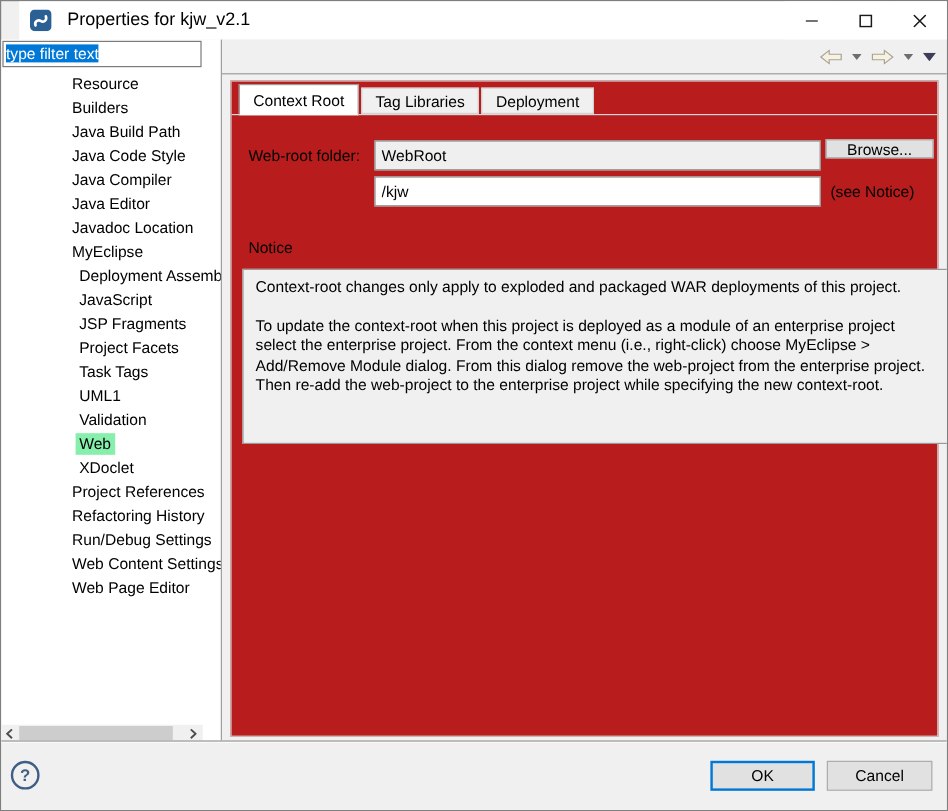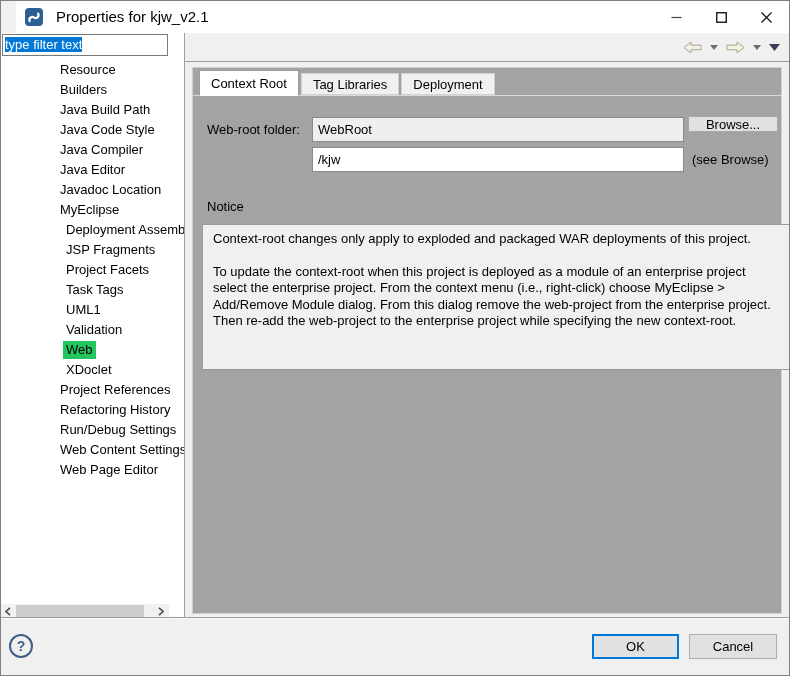--- a/index.html
+++ b/index.html
@@ -23,38 +23,38 @@
   
   .sidebar { position:absolute; left:0; top:0; bottom:0; width:183px; background:#fff; }
   .filter-box { position:absolute; left:1px; top:1px; width:166px; height:22px;
                 background:#fff; border:1px solid #7a7a7a; overflow:hidden;
                 line-height:20px; padding-left:2px; }
   .filter-box .sel { background:#0078d7; color:#fff; }
   .tree { position:absolute; top:27px; left:0; right:0;margin-left:32px; }
   .tree-item { height:20px; line-height:20px; padding-left:24px; white-space:nowrap; overflow:hidden; }
   .tree-item.level-2 { padding-left:30px; }
   .tree-item span { padding:1px 3px 2px 3px; }
-  .tree-item.selected span { background:#22c55e; }
+  .tree-item.selected span { background:#86efac; }
 
   .h-scrollbar { position:absolute; left:0; bottom:1px; width:168px; height:14px; background:#f0f0f0; }
   .h-scrollbar .thumb { position:absolute; left:15px; top:1px; width:128px; height:12px; background:#cdcdcd; }
   .sb-arrow { position:absolute; top:0; width:13px; height:14px; display:flex; align-items:center; justify-content:center; }
   .sb-left { left:0; } .sb-right { right:2px; }
 
   .sash { position:absolute; left:183px; top:0; bottom:0; width:1px; background:#a0a0a0; }
 
   
   .rightpane { position:absolute; left:184px; top:0; right:0; bottom:0; background:#f0f0f0; }
   .nav-strip { position:absolute; top:0; left:0; right:0; height:29px;
                border-bottom:1px solid #9c9c9c; display:flex; align-items:center;
                justify-content:flex-end; padding-right:7px; gap:4px; }
   .nav-btn { background:none; border:none; display:flex; align-items:center; cursor:default; padding:2px; }
 
   .content-panel { position:absolute; left:7px; right:7px; top:34px; bottom:5px;
-                   background:#a3a3a3; border:1px solid #d0d0d0; }
+                   background:#b91c1c; border:1px solid #d0d0d0; }
 
   
   .tab-strip { position:absolute; top:2px; left:0; right:0; height:26px;
                display:flex; align-items:flex-end; padding-left:6px;
                border-bottom:1px solid #d8d8d8; }
   .tab { height:22px; line-height:21px; padding:0 11px; background:#f0f0f0;
          border:1px solid #d2d2d2; margin-right:2px; white-space:nowrap; cursor:default; }
   .tab.active { height:26px; line-height:25px; background:#fff; border:1px solid #9c9c9c;
                 border-bottom:1px solid #fff; margin-bottom:-1px; z-index:2; position:relative; }
 
@@ -127,20 +127,21 @@
 
       <div class="tree-item"><span>Resource</span></div>
           <div class="tree-item"><span>Builders</span></div>
           <div class="tree-item"><span>Java Build Path</span></div>
           <div class="tree-item"><span>Java Code Style</span></div>
           <div class="tree-item"><span>Java Compiler</span></div>
           <div class="tree-item"><span>Java Editor</span></div>
           <div class="tree-item"><span>Javadoc Location</span></div>
           <div class="tree-item"><span>MyEclipse</span></div>
           <div class="tree-item level-2"><span>Deployment Assembl</span></div>
+          <div class="tree-item level-2"><span>JavaScript</span></div>
           <div class="tree-item level-2"><span>JSP Fragments</span></div>
           <div class="tree-item level-2"><span>Project Facets</span></div>
           <div class="tree-item level-2"><span>Task Tags</span></div>
           <div class="tree-item level-2"><span>UML1</span></div>
           <div class="tree-item level-2"><span>Validation</span></div>
           <div class="tree-item level-2 selected"><span>Web</span></div>
           <div class="tree-item level-2"><span>XDoclet</span></div>
           <div class="tree-item"><span>Project References</span></div>
           <div class="tree-item"><span>Refactoring History</span></div>
           <div class="tree-item"><span>Run/Debug Settings</span></div>
@@ -200,21 +201,21 @@
         <div class="tab active"><span>Context Root</span></div>
             <div class="tab"><span>Tag Libraries</span></div>
             <div class="tab"><span>Deployment</span></div>
           </div>
 
         <span class="form-label lbl-row1">Web-root folder:</span>
         <input class="text-input input-row1" readonly="" value="WebRoot" style="">
         <button class="browse-btn">Browse...</button>
 
         <input class="text-input input-row2" value="/kjw" style="">
-        <span class="see-notice">(see Browse)</span>
+        <span class="see-notice">(see Notice)</span>
 
         <span class="notice-label">Notice</span>
         <div class="notice-box">
           <p>Context-root changes only apply to exploded and packaged WAR deployments of this project.</p>
           <p>To update the context-root when this project is deployed as a module of an enterprise project select the enterprise project. From the context menu (i.e., right-click) choose MyEclipse &gt; Add/Remove Module dialog. From this dialog remove the web-project from the enterprise project. Then re-add the web-project to the enterprise project while specifying the new context-root.</p>
         </div>
 
       </div>
     </div>
   </div>

